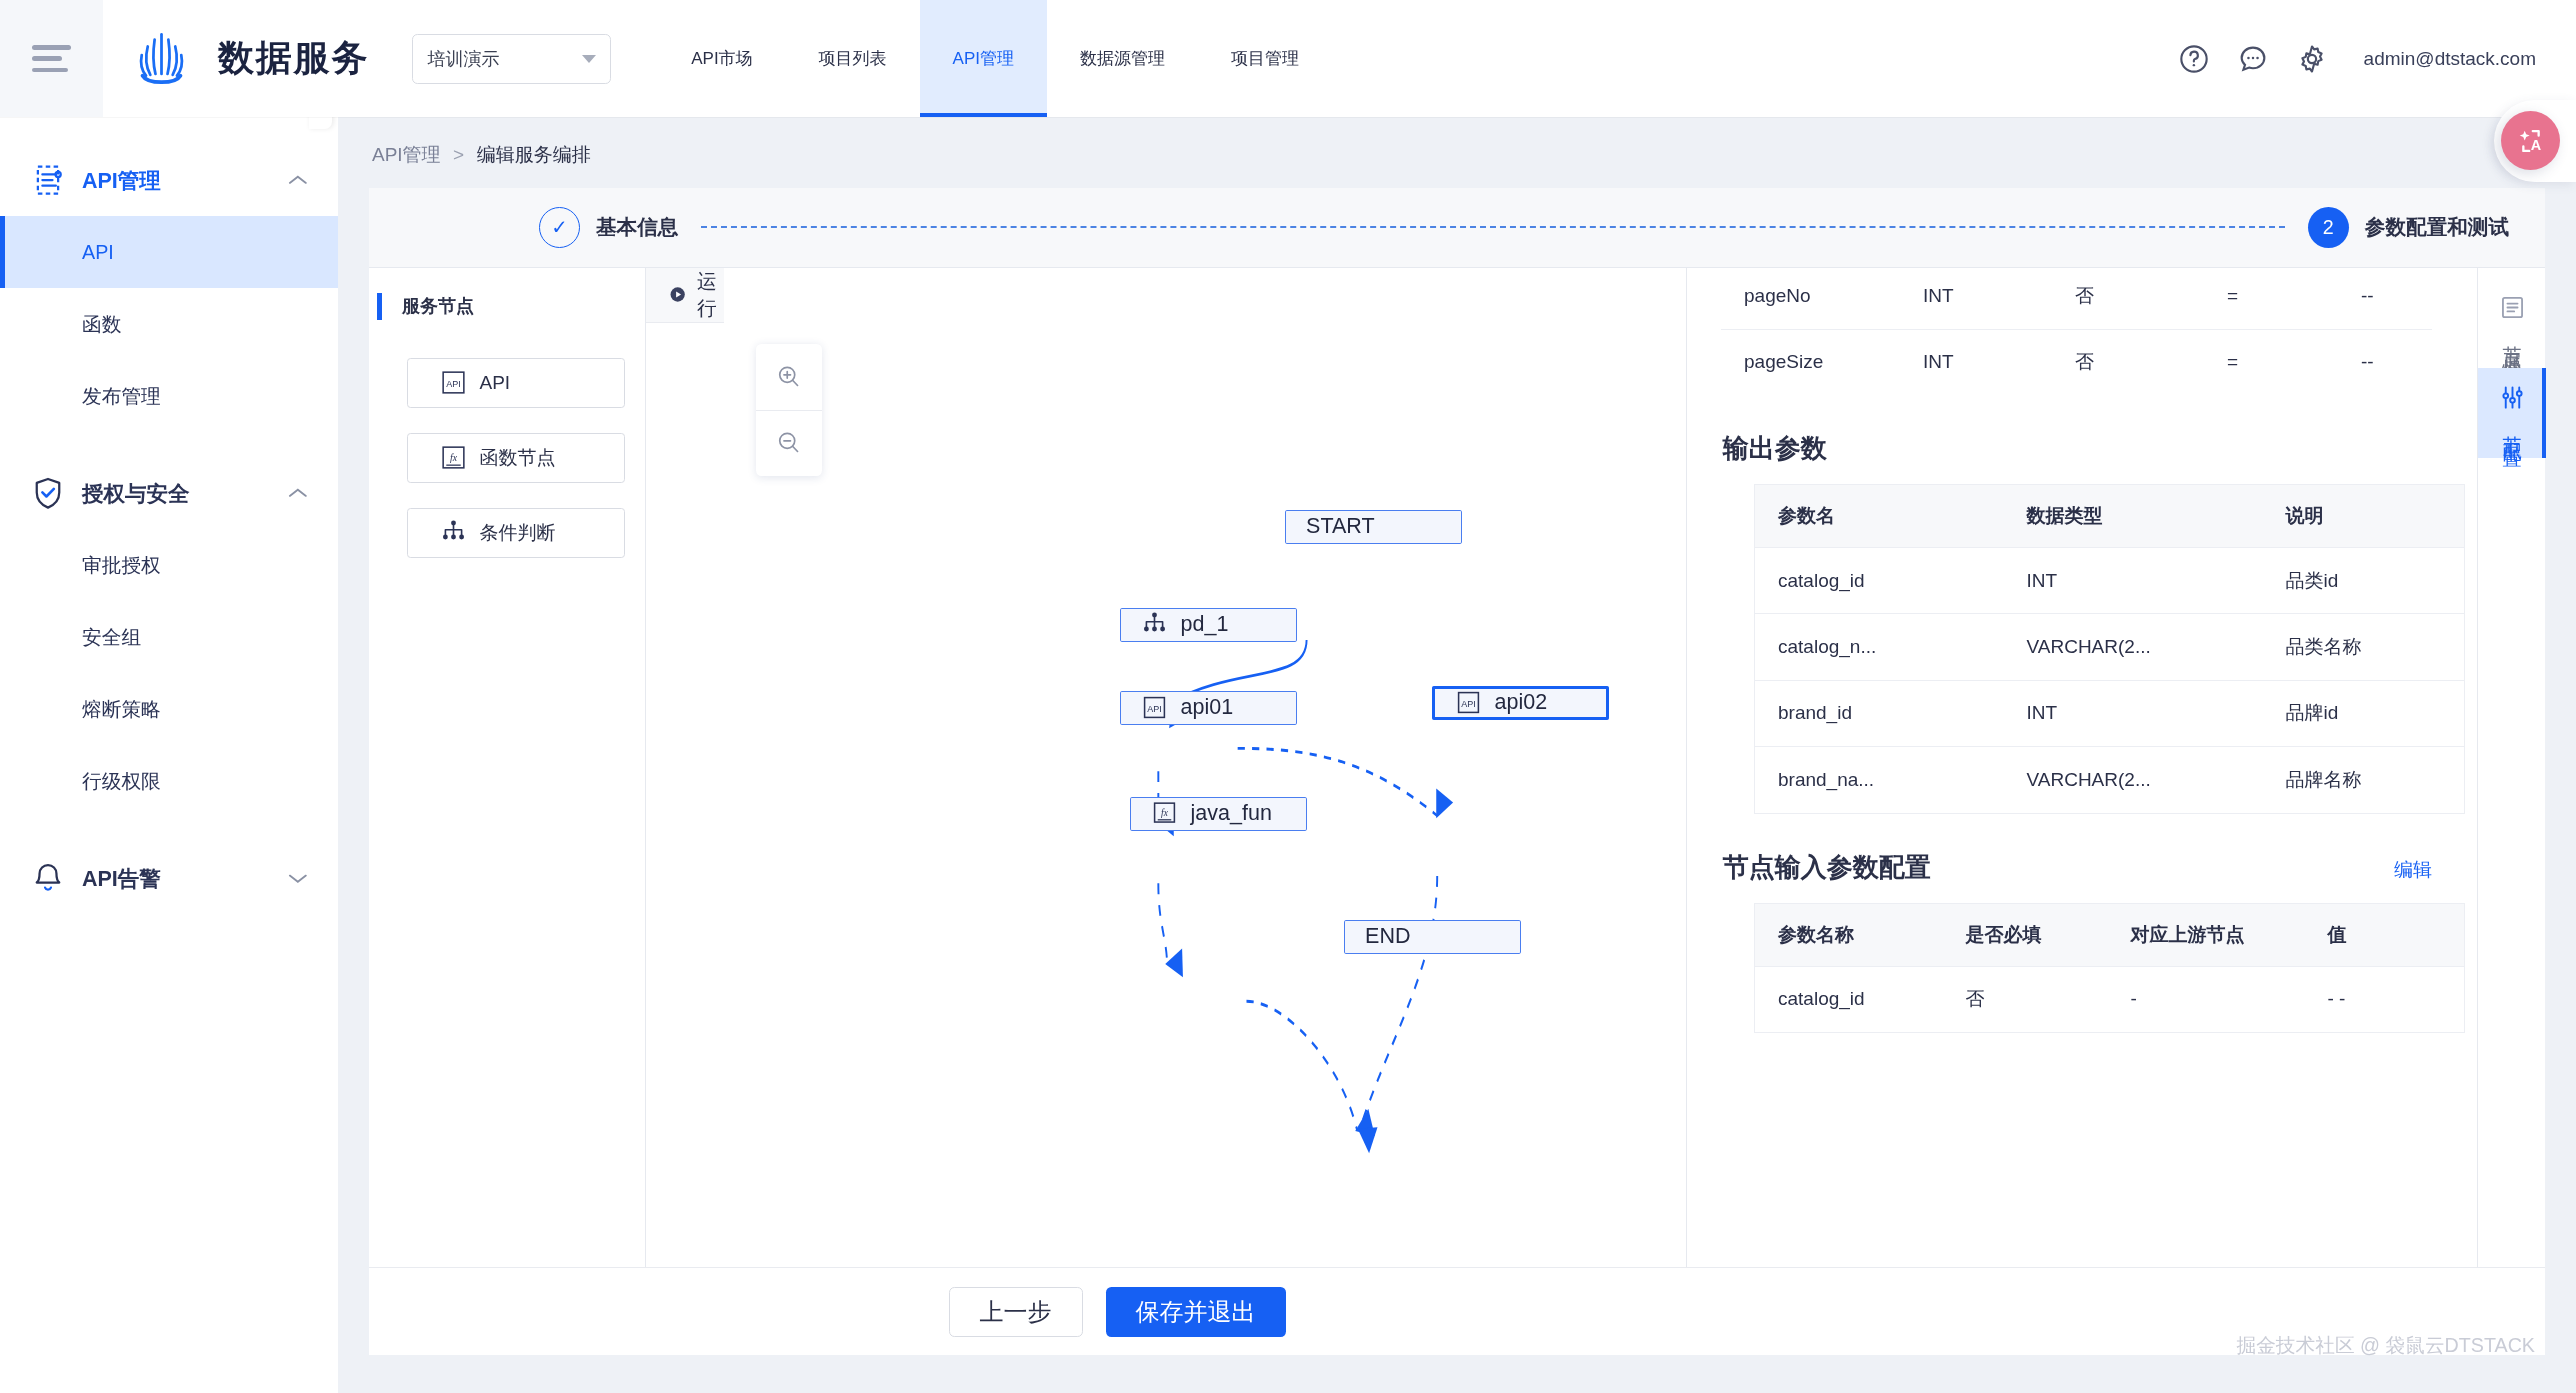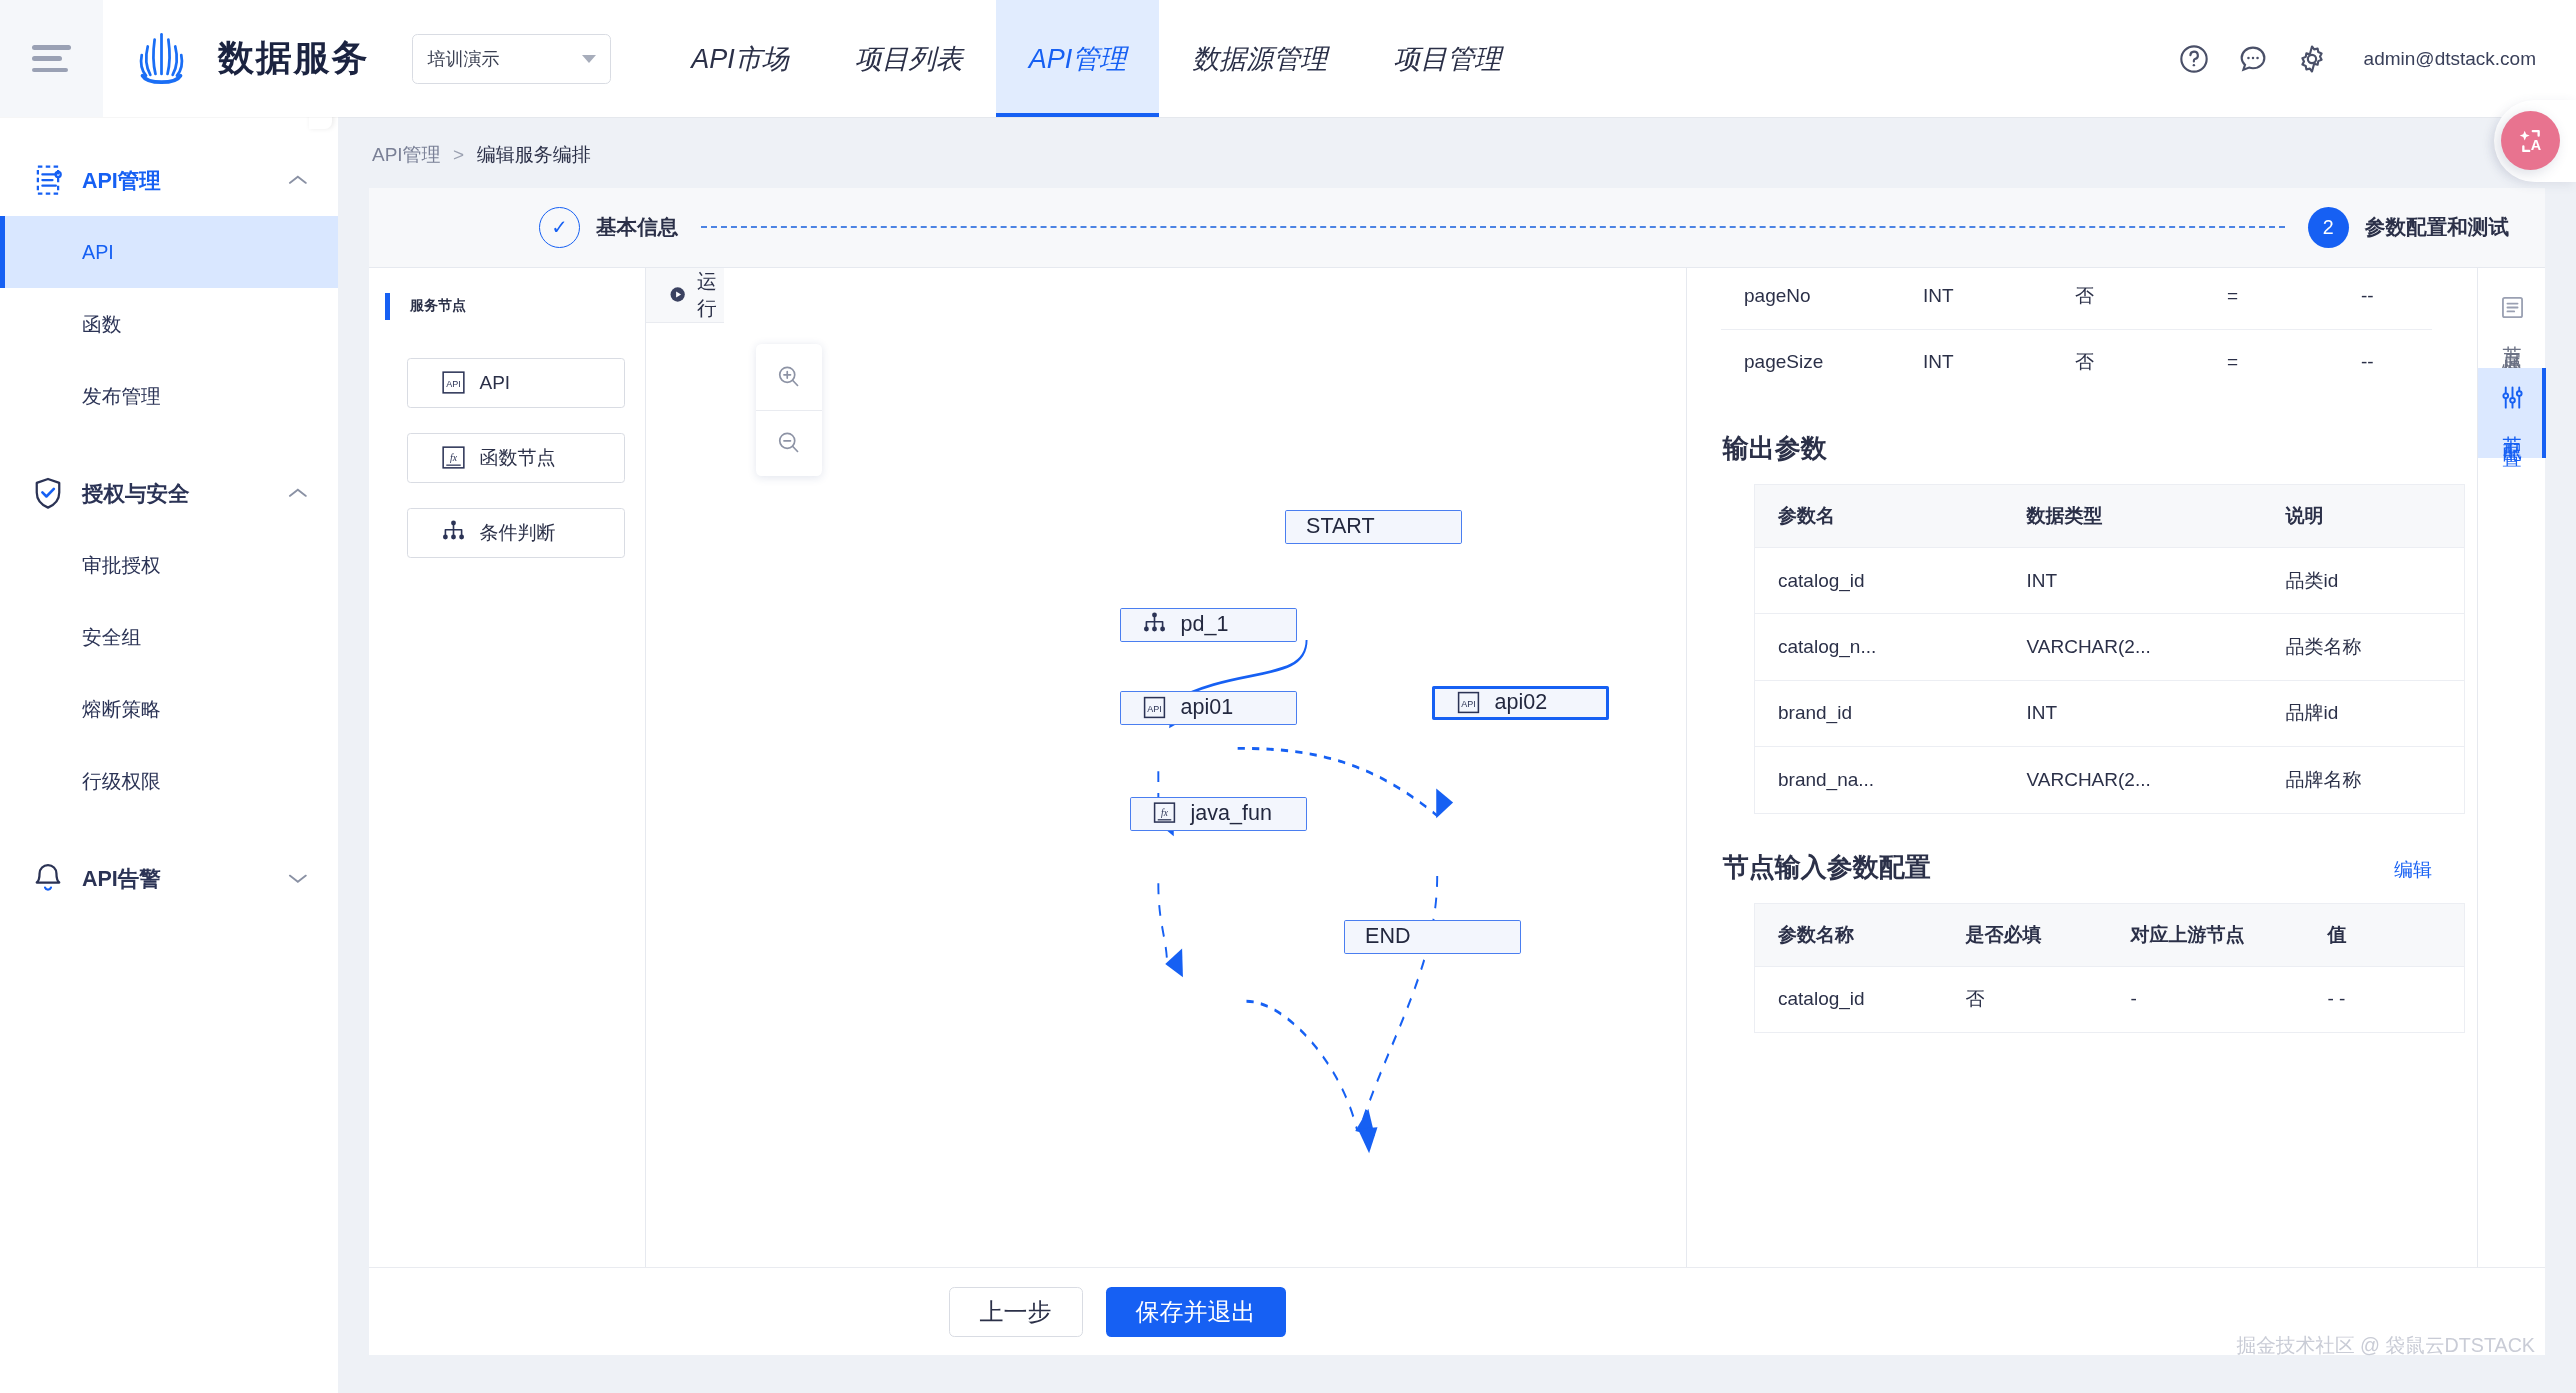--- a/index.html
+++ b/index.html
@@ -34,22 +34,22 @@
 
   .project-select {
     margin-left: 43px; width: 199px; height: 50px; border: 0.9px solid #d9dce3;
     border-radius: 5.4px; display: flex; align-items: center; justify-content: space-between;
     padding: 0 14.3px; background: #fff; font-size: 18px; color: #3b4052;
   }
   .chev { width: 0; height: 0; border-left: 7.2px solid transparent; border-right: 7.2px solid transparent; border-top: 8px solid #a7adbb; }
 
   .mainnav { display: flex; align-items: stretch; height: 117px; margin-left: 47px; }
   .mainnav .nav-item {
-    display: flex; align-items: center; padding: 8px 33px; font-size: 27px; color: #2b3048;
-    position: relative; height: 117px; white-space: nowrap; font-style: italic;
+    display: flex; align-items: center; padding: 8px 33px; font-size: 17px; color: #2b3048;
+    position: relative; height: 117px; white-space: nowrap;
   }
   .mainnav .nav-item.active { color: #1660f3; background: #e1ecfe; font-weight: 500; }
   .mainnav .nav-item.active::after {
     content: ""; position: absolute; left: 0; right: 0; bottom: 0; height: 4.5px; background: #1660f3;
   }
 
   .topright { margin-left: auto; display: flex; align-items: center; gap: 27px; padding-right: 40px; }
   .ticon { width: 32px; height: 32px; color: #4a5068; }
   .user-email { font-size: 19px; color: #3a405a; margin-left: 9px; }
 
@@ -113,22 +113,22 @@
     flex: 1 1 auto; height: 0; border-top: 2.7px dashed #2f6fe0; margin: 0 23px; opacity: .85;
   }
   .steps-inner { display: flex; align-items: center; width: 100%; padding-left: 170px; }
 
   
   .work { display: flex; flex: 1 1 auto; min-height: 0; border-top: 0.9px solid #e6e9ef; }
 
   
   .palette { width: 277px; flex: 0 0 277px; border-right: 0.9px solid #e6e9ef; padding-top: 25px; }
   .palette-title {
-    display: flex; align-items: center; gap: 12.5px; font-size: 14px; font-weight: bold; color: #2b3048;
-    padding-left: 16px; margin-bottom: 38px;
+    display: flex; align-items: center; gap: 12.5px; font-size: 18px; font-weight: bold; color: #2b3048;
+    padding-left: 8px; margin-bottom: 38px;
   }
   .palette-title::before { content:""; display:block; width:5.4px; height:27px; background:#1660f3; }
   .palette-title span { padding-left: 7.2px; }
   .pal-item {
     margin: 0 19.7px 25px 38px; height: 50px; border: 0.9px solid #d9dce3; border-radius: 3.6px;
     display: flex; align-items: center; gap: 12.5px; padding-left: 32px; font-size: 19px; color: #2b3048;
     background: #fff;
   }
   .pal-ico { width: 27px; height: 27px; flex: 0 0 27px; color:#2b3355; }
 

